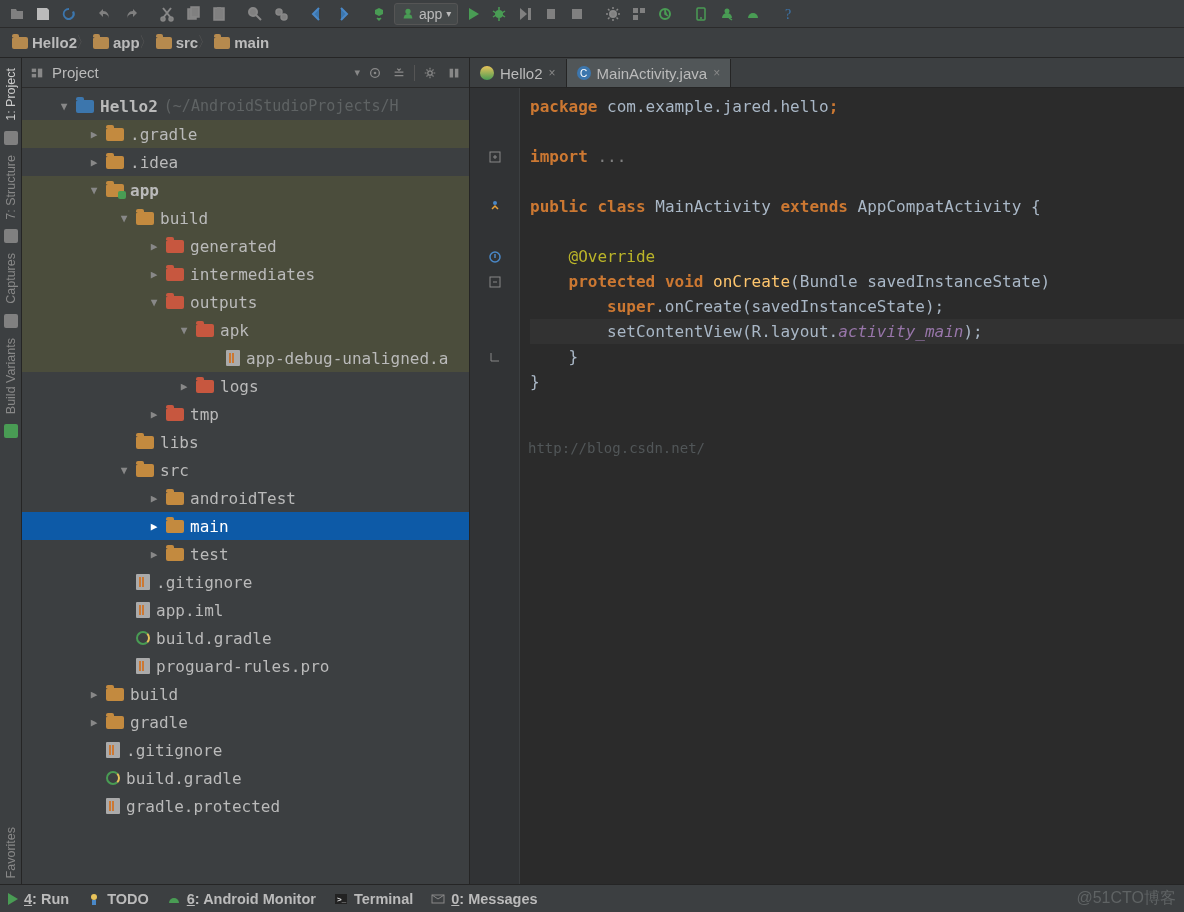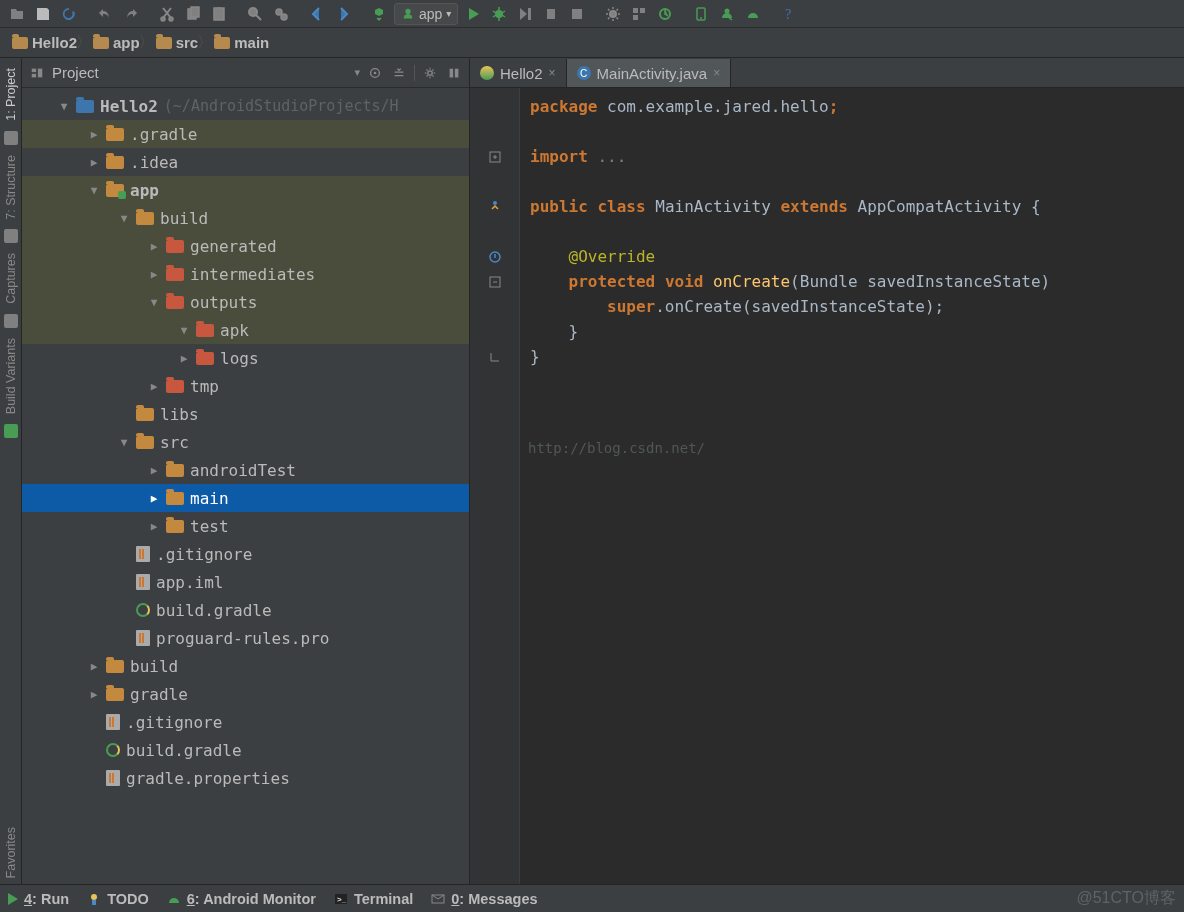--- a/index.html
+++ b/index.html
@@ -378,20 +378,26 @@
           <span class="arrow">▼</span>
           <span class="ico-folder red"></span>
           <span class="tree-label">outputs</span>
         </div>
         <div class="tree-row hl">
           <span class="pad" style="width: 150px;"></span>
           <span class="arrow">▼</span>
           <span class="ico-folder red"></span>
           <span class="tree-label">apk</span>
         </div>
+        <div class="tree-row hl">
+          <span class="pad" style="width: 180px;"></span>
+          <span class="arrow"></span>
+          <span class="ico-file"></span>
+          <span class="tree-label">app-debug-unaligned.a</span>
+        </div>
         <div class="tree-row">
           <span class="pad" style="width: 150px;"></span>
           <span class="arrow">▶</span>
           <span class="ico-folder red"></span>
           <span class="tree-label">logs</span>
         </div>
         <div class="tree-row">
           <span class="pad" style="width: 120px;"></span>
           <span class="arrow">▶</span>
           <span class="ico-folder red"></span>
@@ -472,21 +478,21 @@
         <div class="tree-row">
           <span class="pad" style="width: 60px;"></span>
           <span class="arrow"></span>
           <span class="ico-gradle"></span>
           <span class="tree-label">build.gradle</span>
         </div>
         <div class="tree-row">
           <span class="pad" style="width: 60px;"></span>
           <span class="arrow"></span>
           <span class="ico-file"></span>
-          <span class="tree-label">gradle.properties</span>
+          <span class="tree-label">gradle.protected</span>
         </div>
       </div>
   </div>
 
   <div class="editor-area">
     <div class="tabs">
       <div class="tab">
         <span class="tcirc g"></span>
         <span>Hello2</span>
         <span class="close">×</span>
@@ -536,20 +542,21 @@
       <div class="code">
 <div class="ln"><span class="kw">package</span> <span class="pkg">com.example.jared.hello</span><span class="kw">;</span></div>
 <div class="ln">&nbsp;</div>
 <div class="ln"><span class="kw">import</span> <span class="cmt">...</span></div>
 <div class="ln">&nbsp;</div>
 <div class="ln"><span class="kw">public</span> <span class="kw">class</span> <span>MainActivity</span> <span class="kw">extends</span> <span>AppCompatActivity</span> {</div>
 <div class="ln">&nbsp;</div>
 <div class="ln">    <span class="ann">@Override</span></div>
 <div class="ln">    <span class="kw">protected</span> <span class="kw">void</span> <span class="fn">onCreate</span><span>(Bundle savedInstanceState)</span> </div>
 <div class="ln">        <span class="kw">super</span><span>.onCreate(savedInstanceState);</span></div>
+<div class="ln hl-line">        <span>setContentView(R.layout.</span><span class="it">activity_main</span><span>);</span></div>
 <div class="ln">    }</div>
 <div class="ln">}</div>
         <div class="watermark">http://blog.csdn.net/</div>
       </div>
     </div>
   </div>
 </div>
 
 <div class="bottom-bar">
   <div class="bb-item">

